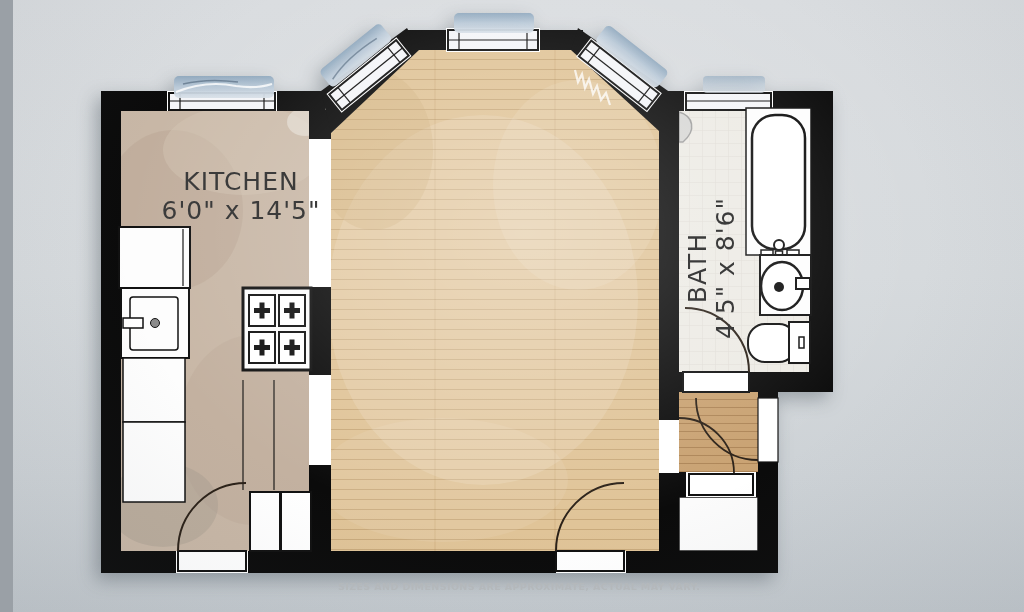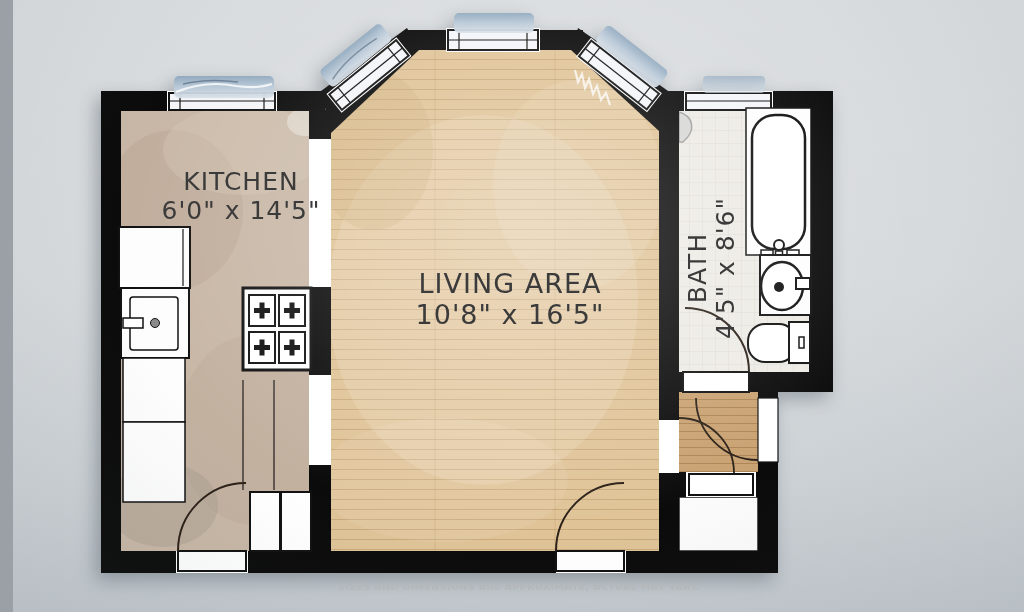--- a/index.html
+++ b/index.html
@@ -230,24 +230,20 @@
       <path d="M683,398 A62,62 0 0 0 745,460" fill="none" stroke="#2b2118" stroke-width="1.8"></path>
       <rect x="676" y="474" width="64" height="21" fill="#ffffff" stroke="#111" stroke-width="2"></rect>
     </g>
   </svg>
 
   <div class="room-label kitchen-label">
     <div class="l1">KITCHEN</div>
     <div class="l2">6'0" x 14'5"</div>
   </div>
 
-  <div class="room-label living-label">
-    <div class="l1">LIVING AREA</div>
-    <div class="l2">10'8" x 16'5"</div>
-  </div>
 
   <div class="room-label bath-label">
     <div class="l1">BATH</div>
     <div class="l2">4'5" x 8'6"</div>
   </div>
 
   <div class="disclaimer">SIZES AND DIMENSIONS ARE APPROXIMATE, ACTUAL MAY VARY.</div>
 </div>
 
 </body></html>

